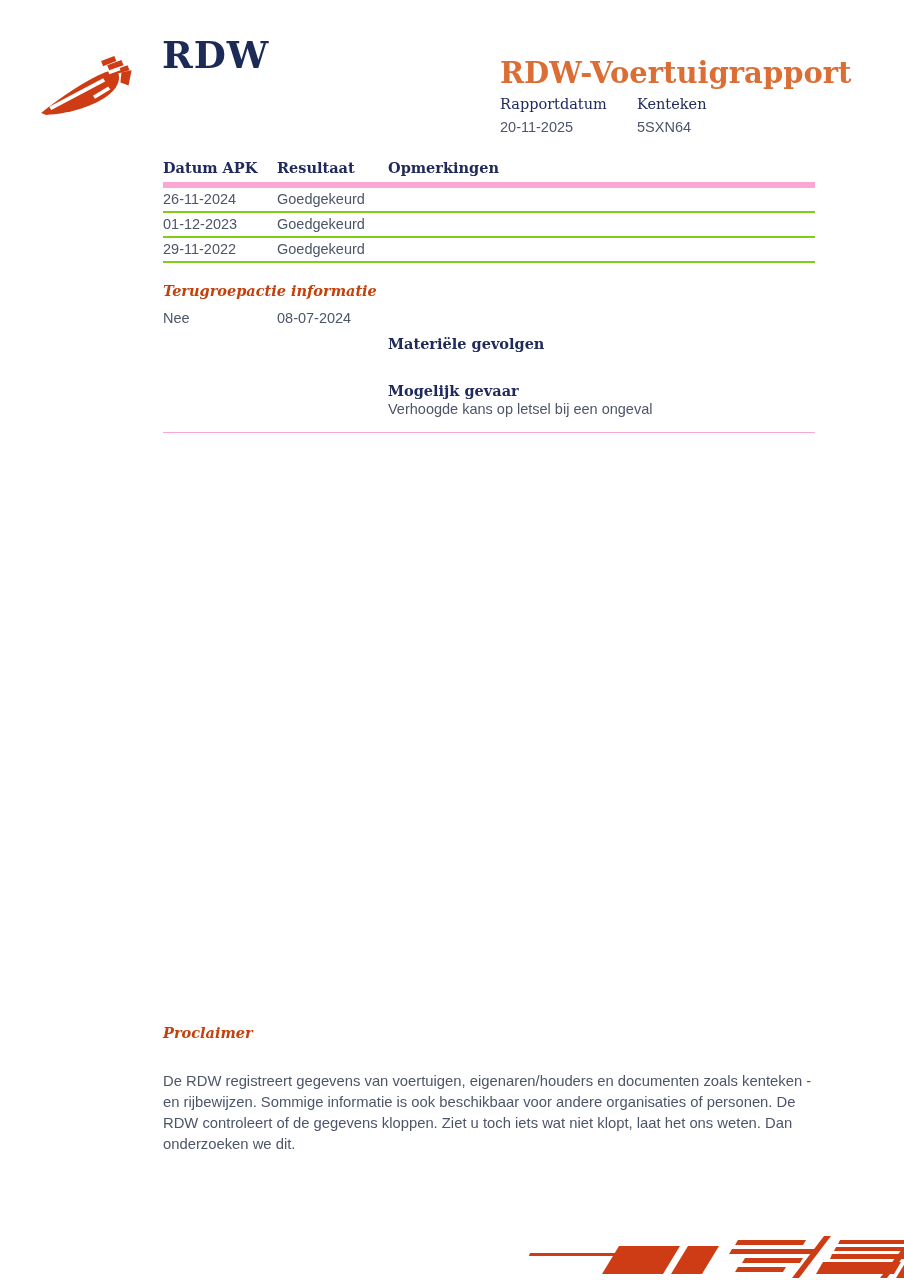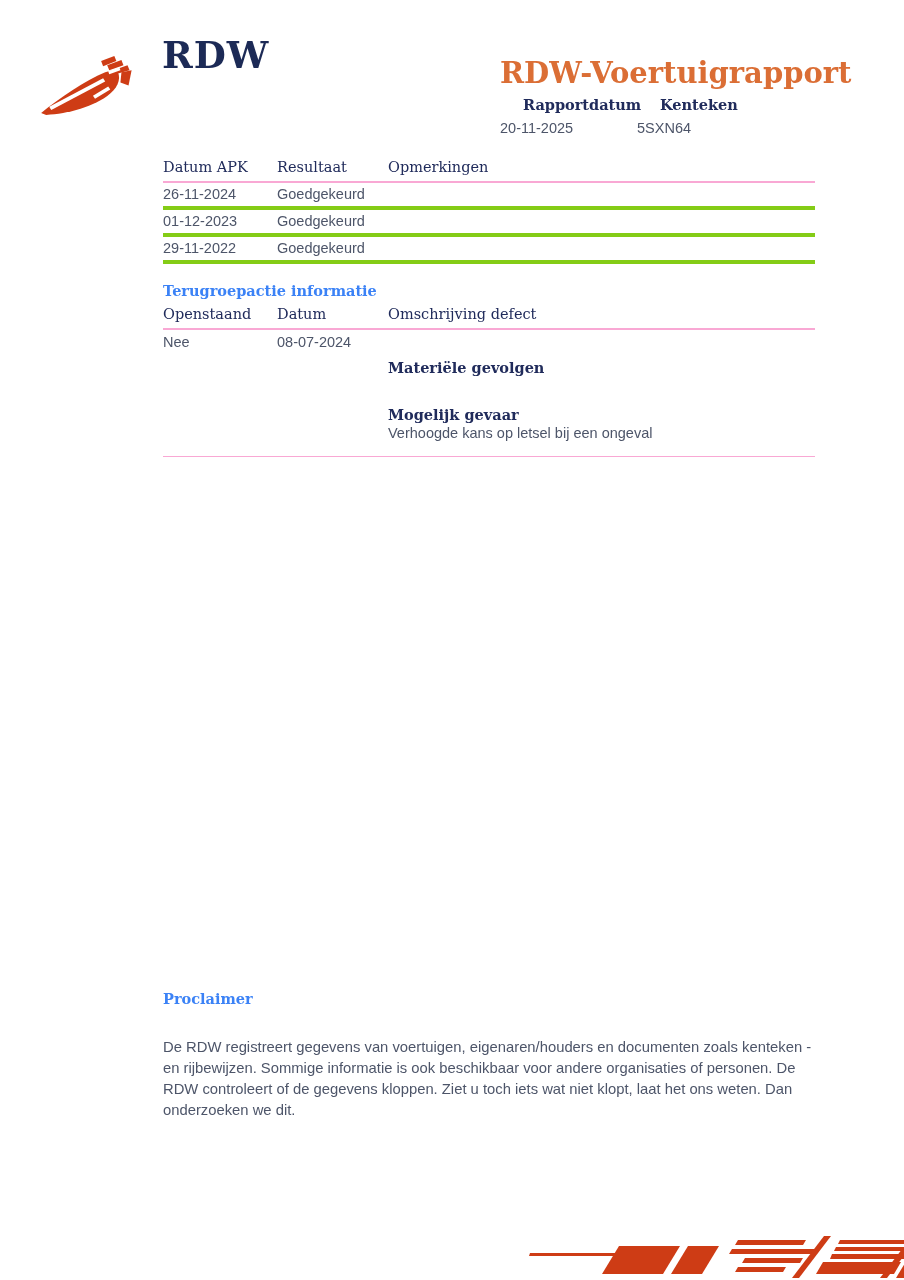--- a/index.html
+++ b/index.html
@@ -24,60 +24,60 @@
   }
   .doc-title {
     position: absolute; left: 500px; top: 27px;
     font-family: "DejaVu Serif", serif;
     font-weight: bold; font-size: 29px; line-height: 1;
     color: #DB6E35;
     margin-top: 32px;
   }
   .meta { position: absolute; left: 500px; top: 96px; display: grid; grid-template-columns: 137px auto; }
   .meta .label {
-    font-family: "DejaVu Serif", serif; font-weight: bold;
-    font-size: 14.5px; color: #202B5B; margin-left: 23px;
+    font-family: "DejaVu Serif", serif; font-weight: normal;
+    font-size: 14.5px; color: #202B5B;
   }
   .meta .value { font-size: 14.5px; margin-top: 7px; color: #4D5569; }
 
   
   .apk-section { position: absolute; left: 163px; top: 159px; width: 652px; }
   .tbl-head {
     display: grid; grid-template-columns: 114px 111px 1fr;
-    font-family: "DejaVu Serif", serif; font-weight: normal;
+    font-family: "DejaVu Serif", serif; font-weight: bold;
     font-size: 14.5px; color: #202B5B;
-    padding-bottom: 6px; border-bottom: 2px solid #f9a8d4;
+    padding-bottom: 6px; border-bottom: 6px solid #f9a8d4;
   }
   .tbl-row {
     display: grid; grid-template-columns: 114px 111px 1fr;
     font-size: 14.5px; color: #4D5569;
-    padding: 3px 0 4px 0; border-bottom: 4px solid #84cc16;
+    padding: 3px 0 4px 0; border-bottom: 2px solid #84cc16;
   }
 
   .recall-section { position: absolute; left: 163px; top: 282px; width: 652px; }
   .section-title {
     font-family: "DejaVu Serif", serif; font-weight: bold;
-    font-size: 14.5px; color: #3b82f6; margin-bottom: 7px;
+    font-size: 14.5px; color: #c2410c; margin-bottom: 7px; font-style: italic;
   }
   .recall-row {
     display: grid; grid-template-columns: 114px 111px 1fr;
     font-size: 14.5px; color: #4D5569;
     padding: 4px 0 12px 0; border-bottom: 1px solid #f9a8d4;
     align-items: start;
   }
   .recall-row p { line-height: 19.5px; }
   .sub-heading {
     font-family: "DejaVu Serif", serif; font-weight: bold;
     font-size: 14.5px; color: #202B5B; line-height: 19.5px;
   }
   .mt-defect { margin-top: 24px; }
   .mt-danger { margin-top: 27px; }
 
   
-  .proclaimer { position: absolute; left: 163px; top: 990px; width: 652px; }
+  .proclaimer { position: absolute; left: 163px; top: 1024px; width: 652px; }
   .proclaimer p { margin-top: 30px; font-size: 14.8px; line-height: 21px; color: #4D5569; }
 
   
   .footer { position: absolute; left: 163px; top: 1171px; width: 652px; font-size: 11.5px; color: #4D5569; }
   .footer-row { display: grid; grid-template-columns: 112px 1fr auto; margin-bottom: 12px; }
   .footer-row .right { text-align: right; }
 
   .stripes { position: absolute; right: 0; bottom: 0; width: 384px; height: 46px; }
 </style>
 </head>
@@ -127,25 +127,20 @@
     </div>
     <div class="tbl-row">
       <div>29-11-2022</div>
       <div>Goedgekeurd</div>
       <div></div>
     </div>
   </div>
 
   <div class="recall-section">
     <div class="section-title">Terugroepactie informatie</div>
-    <div class="tbl-head">
-      <div>Openstaand</div>
-      <div>Datum</div>
-      <div>Omschrijving defect</div>
-    </div>
     <div class="recall-row">
       <div>Nee</div>
       <div>08-07-2024</div>
       <div>
         <div class="sub-heading mt-defect">Materiële gevolgen</div>
         <div class="sub-heading mt-danger">Mogelijk gevaar</div>
         <p>Verhoogde kans op letsel bij een ongeval</p>
       </div>
     </div>
   </div>

